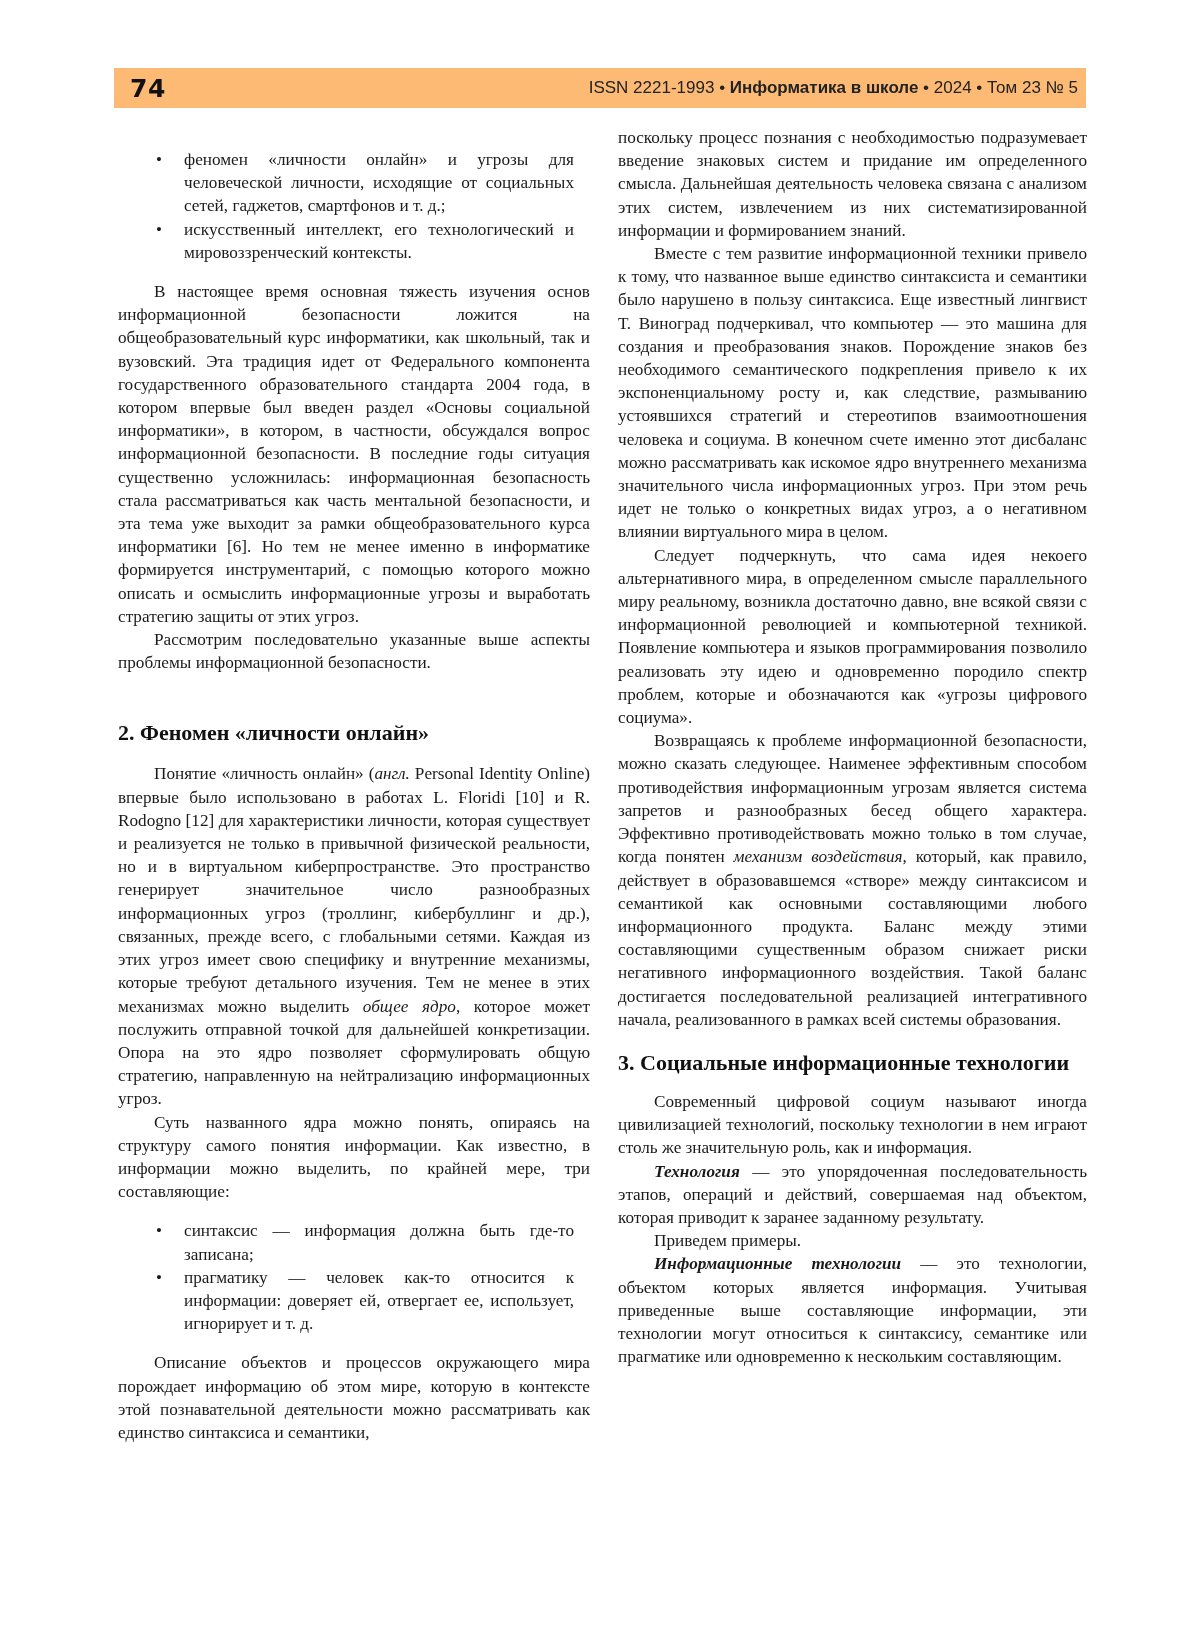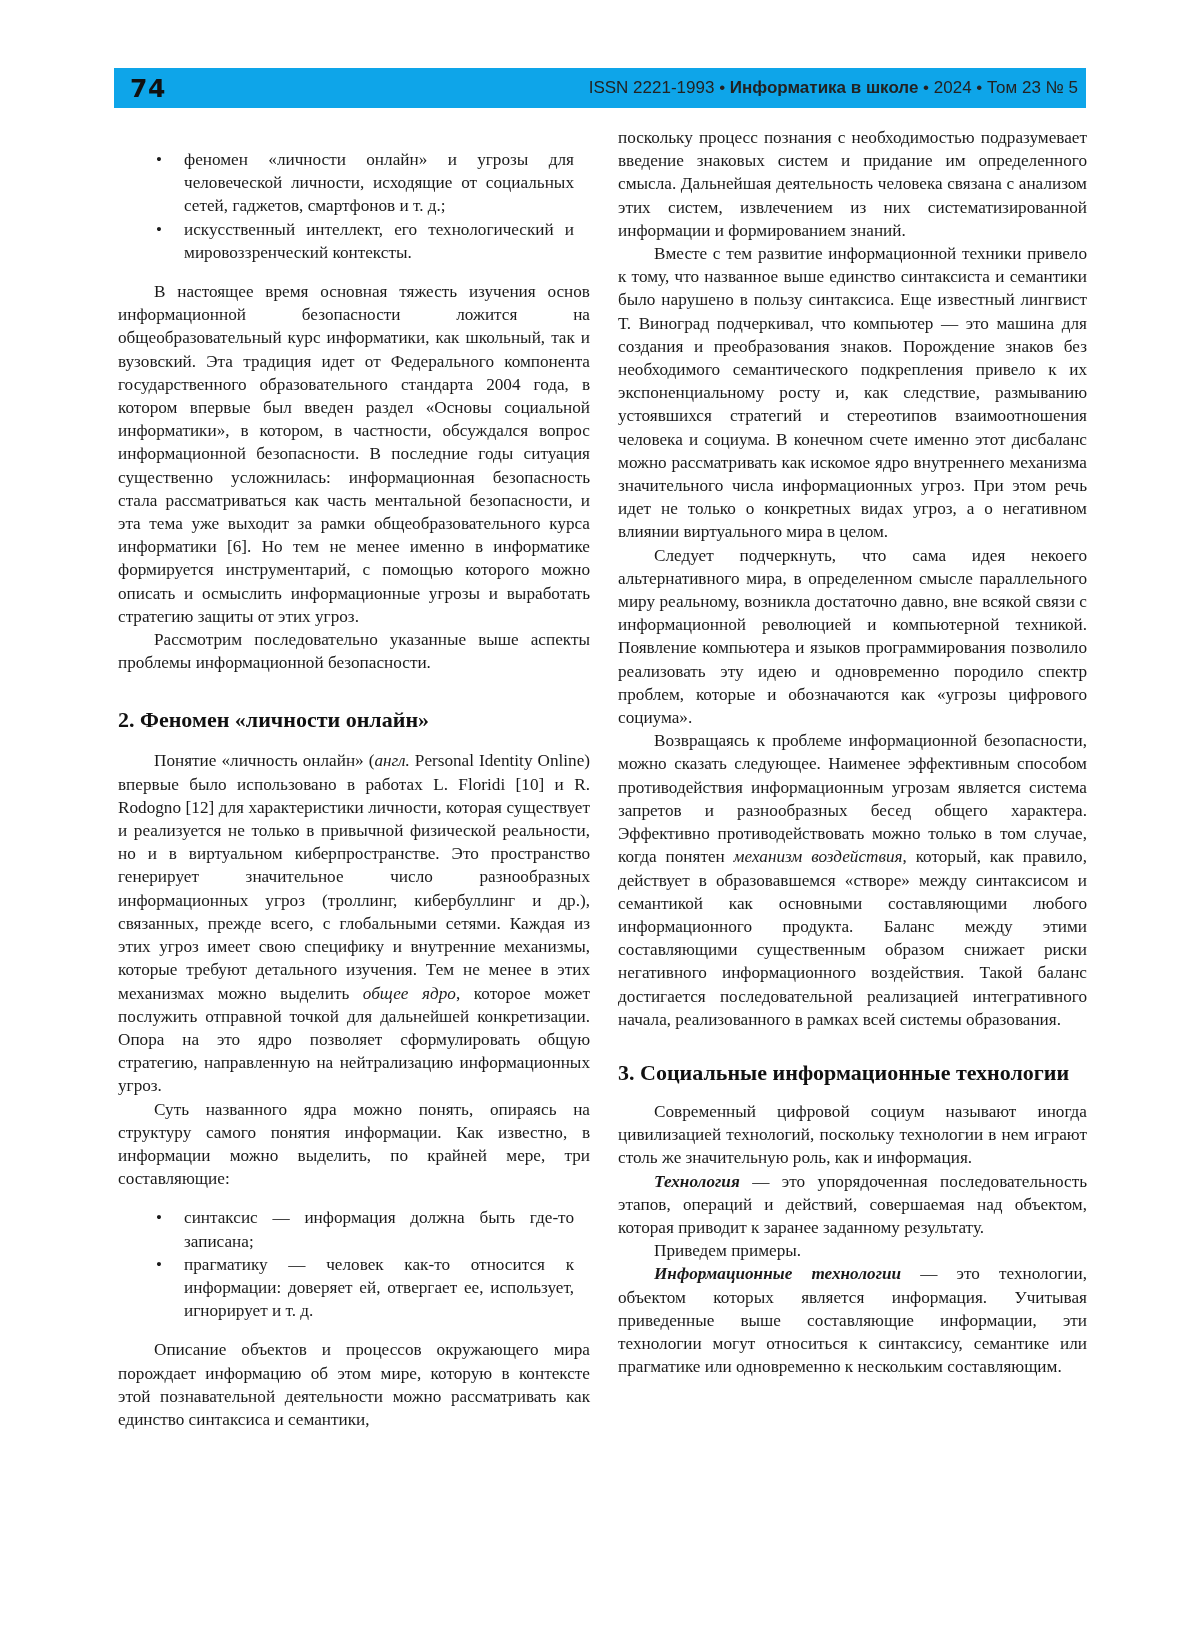--- a/index.html
+++ b/index.html
@@ -1,19 +1,19 @@
 <!DOCTYPE html>
 <html><head>
 <meta charset="utf-8">
 <style>
   html, body { margin: 0; padding: 0; background: #ffffff; }
   body { width: 1200px; height: 1637px; position: relative; overflow: hidden; }
   .header-band {
     position: absolute; left: 114px; top: 68px; width: 972px; height: 40px;
-    background: #0ea5e9;
+    background: #fdba74;
     display: flex; align-items: center; justify-content: space-between;
     box-sizing: border-box; padding: 0 8px 0 16px;
   }
   .page-number {
     font-family: "DejaVu Sans", sans-serif; font-weight: bold; font-size: 25px; color: #111;
     letter-spacing: 0.5px;
   }
   .running-head {
     font-family: "Liberation Sans", sans-serif; font-size: 17px; color: #222;
   }
@@ -50,36 +50,36 @@
 </div>
 
 <div class="col col-left">
   <ul class="bullets">
     <li>феномен «личности онлайн» и угрозы для человеческой личности, исходящие от социальных сетей, гаджетов, смартфонов и т. д.;</li>
     <li>искусственный интеллект, его технологический и мировоззренческий контексты.</li>
   </ul>
   <p class="p">В настоящее время основная тяжесть изучения основ информационной безопасности ложится на общеобразовательный курс информатики, как школьный, так и вузовский. Эта традиция идет от Федерального компонента государственного образовательного стандарта 2004 года, в котором впервые был введен раздел «Основы социальной информатики», в котором, в частности, обсуждался вопрос информационной безопасности. В последние годы ситуация существенно усложнилась: информационная безопасность стала рассматриваться как часть ментальной безопасности, и эта тема уже выходит за рамки общеобразовательного курса информатики [6]. Но тем не менее именно в информатике формируется инструментарий, с помощью которого можно описать и осмыслить информационные угрозы и выработать стратегию защиты от этих угроз.</p>
   <p class="p">Рассмотрим последовательно указанные выше аспекты проблемы информационной безопасности.</p>
 
-  <h2 class="section" style="margin-top:32px;margin-bottom:16px;">2. Феномен «личности онлайн»</h2>
+  <h2 class="section" style="margin-top:45px;margin-bottom:16px;">2. Феномен «личности онлайн»</h2>
 
   <p class="p"><span>Понятие «личность онлайн» (</span><span class="i">англ.</span><span> Personal Identity Online) впервые было использовано в работах L. Floridi [10] и R. Rodogno [12] для характеристики личности, которая существует и реализуется не только в привычной физической реальности, но и в виртуальном киберпространстве. Это пространство генерирует значительное число разнообразных информационных угроз (троллинг, кибербуллинг и др.), связанных, прежде всего, с глобальными сетями. Каждая из этих угроз имеет свою специфику и внутренние механизмы, которые требуют детального изучения. Тем не менее в этих механизмах можно выделить </span><span class="i">общее ядро</span><span>, которое может послужить отправной точкой для дальнейшей конкретизации. Опора на это ядро позволяет сформулировать общую стратегию, направленную на нейтрализацию информационных угроз.</span></p>
   <p class="p">Суть названного ядра можно понять, опираясь на структуру самого понятия информации. Как известно, в информации можно выделить, по крайней мере, три составляющие:</p>
   <ul class="bullets">
     <li>синтаксис — информация должна быть где-то записана;</li>
     <li>прагматику — человек как-то относится к информации: доверяет ей, отвергает ее, использует, игнорирует и т. д.</li>
   </ul>
   <p class="p">Описание объектов и процессов окружающего мира порождает информацию об этом мире, которую в контексте этой познавательной деятельности можно рассматривать как единство синтаксиса и семантики,</p>
 </div>
 
 <div class="col col-right">
   <p class="p noindent">поскольку процесс познания с необходимостью подразумевает введение знаковых систем и придание им определенного смысла. Дальнейшая деятельность человека связана с анализом этих систем, извлечением из них систематизированной информации и формированием знаний.</p>
   <p class="p">Вместе с тем развитие информационной техники привело к тому, что названное выше единство синтаксиста и семантики было нарушено в пользу синтаксиса. Еще известный лингвист Т. Виноград подчеркивал, что компьютер — это машина для создания и преобразования знаков. Порождение знаков без необходимого семантического подкрепления привело к их экспоненциальному росту и, как следствие, размыванию устоявшихся стратегий и стереотипов взаимоотношения человека и социума. В конечном счете именно этот дисбаланс можно рассматривать как искомое ядро внутреннего механизма значительного числа информационных угроз. При этом речь идет не только о конкретных видах угроз, а о негативном влиянии виртуального мира в целом.</p>
   <p class="p">Следует подчеркнуть, что сама идея некоего альтернативного мира, в определенном смысле параллельного миру реальному, возникла достаточно давно, вне всякой связи с информационной революцией и компьютерной техникой. Появление компьютера и языков программирования позволило реализовать эту идею и одновременно породило спектр проблем, которые и обозначаются как «угрозы цифрового социума».</p>
   <p class="p"><span>Возвращаясь к проблеме информационной безопасности, можно сказать следующее. Наименее эффективным способом противодействия информационным угрозам является система запретов и разнообразных бесед общего характера. Эффективно противодействовать можно только в том случае, когда понятен </span><span class="i">механизм воздействия</span><span>, который, как правило, действует в образовавшемся «створе» между синтаксисом и семантикой как основными составляющими любого информационного продукта. Баланс между этими составляющими существенным образом снижает риски негативного информационного воздействия. Такой баланс достигается последовательной реализацией интегративного начала, реализованного в рамках всей системы образования.</span></p>
 
-  <h2 class="section" style="margin-top:28px;margin-bottom:14px;font-family:Liberation Serif, serif;">3. Социальные информационные технологии</h2>
+  <h2 class="section" style="margin-top:18px;margin-bottom:14px;font-family:Liberation Serif, serif;">3. Социальные информационные технологии</h2>
 
   <p class="p">Современный цифровой социум называют иногда цивилизацией технологий, поскольку технологии в нем играют столь же значительную роль, как и информация.</p>
   <p class="p"><span class="bi">Технология</span><span> — это упорядоченная последовательность этапов, операций и действий, совершаемая над объектом, которая приводит к заранее заданному результату.</span></p>
   <p class="p">Приведем примеры.</p>
   <p class="p"><span class="bi">Информационные технологии</span><span> — это технологии, объектом которых является информация. Учитывая приведенные выше составляющие информации, эти технологии могут относиться к синтаксису, семантике или прагматике или одновременно к нескольким составляющим.</span></p>
 </div>
 
 </body></html>

